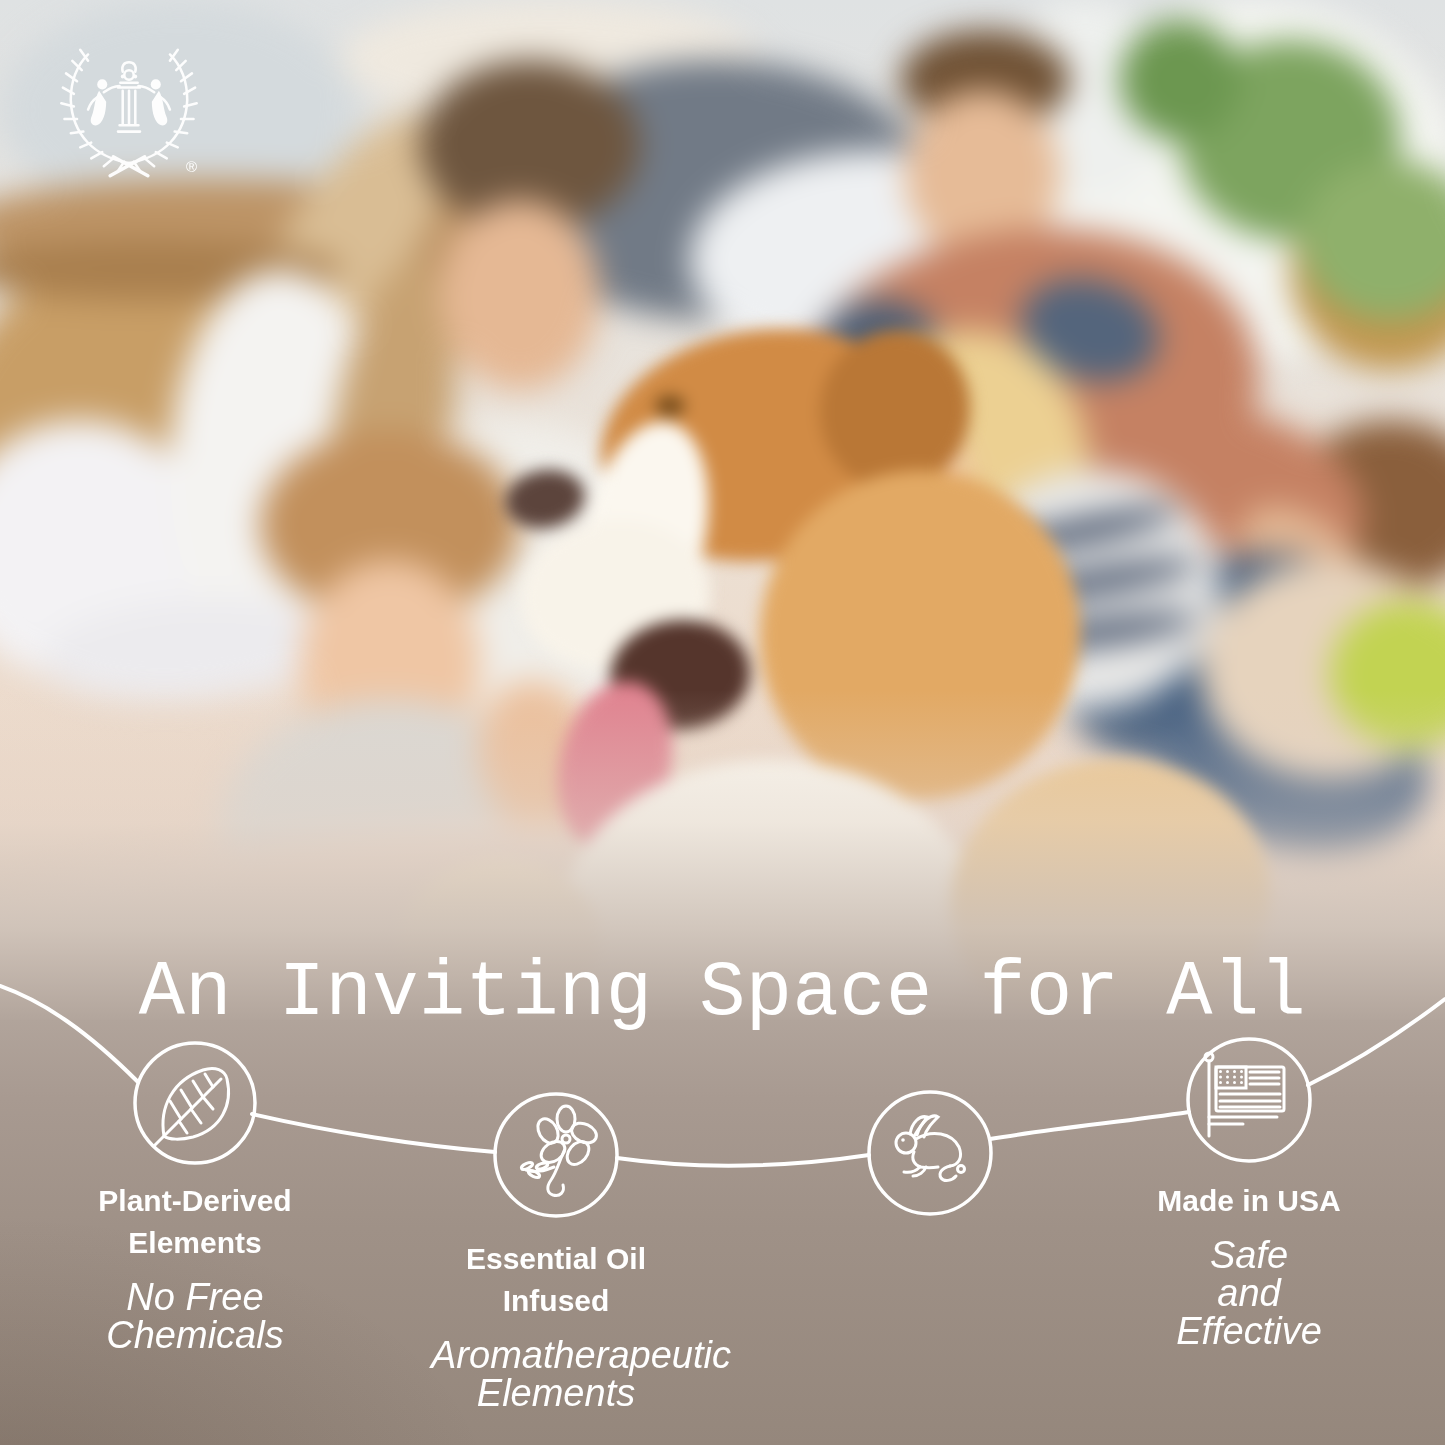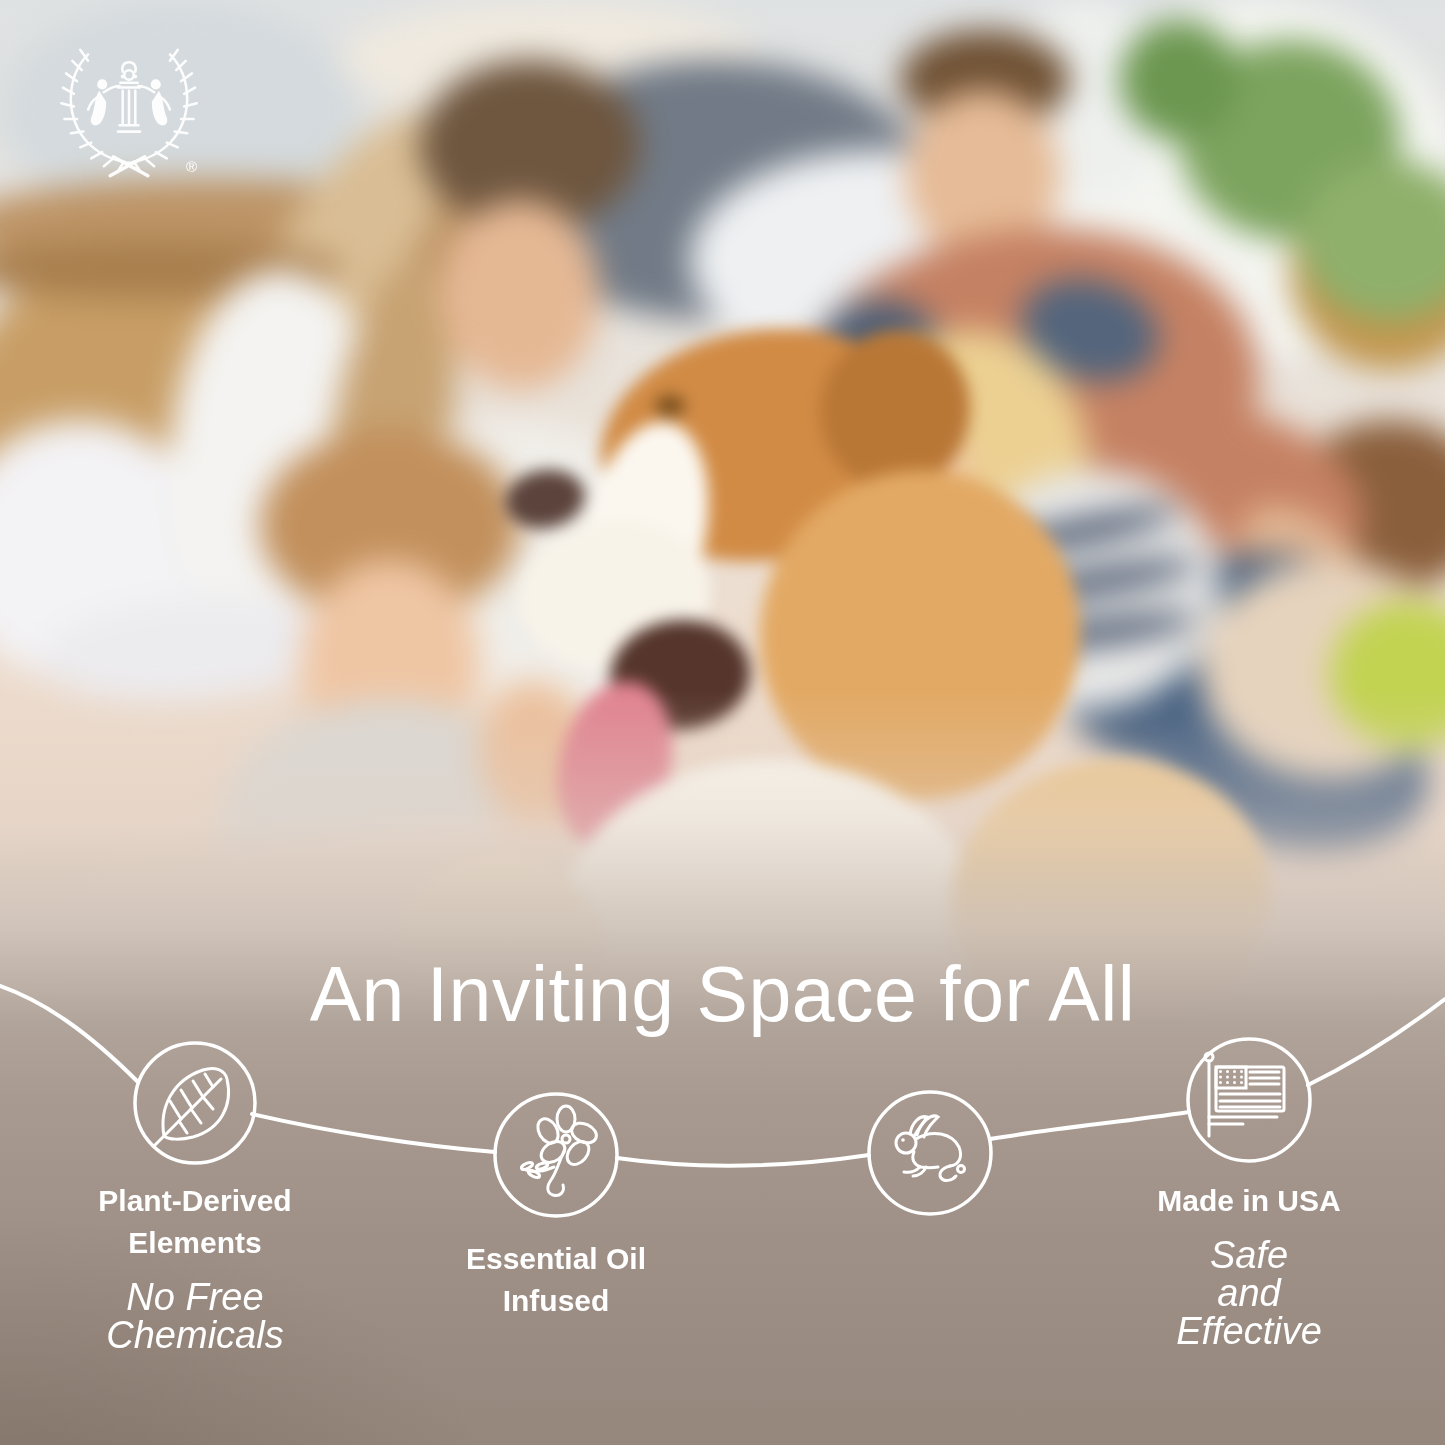--- a/index.html
+++ b/index.html
@@ -17,21 +17,21 @@
   .dogLayer{position:absolute;inset:0;filter:blur(8px);}
   .grp{position:absolute;inset:0;}
   .b{position:absolute;display:block;border-radius:50%;}
   .photo-fade{position:absolute;left:0;top:690px;width:1445px;height:330px;
     background:linear-gradient(180deg,rgba(224,212,202,0) 0%,rgba(223,210,199,.45) 40%,rgba(205,193,183,.9) 72%,#b2a59c 100%);}
   
   .brand-logo{position:absolute;left:50px;top:34px;width:158px;height:148px;opacity:.96;}
   .reg{position:absolute;left:186px;top:158px;color:#fff;font-size:15px;}
   
   .headline{position:absolute;left:0;right:0;top:952px;text-align:center;color:#fff;
-    font-size:77px;font-weight:400;letter-spacing:.5px;line-height:84px;}
+    font-size:77px;font-weight:400;letter-spacing:.5px;line-height:84px;font-family:Liberation Mono, monospace;}
   
   .features-art{position:absolute;left:0;top:0;pointer-events:none;}
   
   .feature{position:absolute;width:320px;text-align:center;color:#fff;}
   .feature .t{font-weight:700;font-size:30px;line-height:42px;margin:0 auto;}
   .feature .s{font-style:italic;font-size:38px;line-height:38px;margin:14px auto 0;}
   .f1{left:35px;top:1180px}  .f1 .t{max-width:230px}
   .f2{left:396px;top:1238px} .f2 .t{max-width:210px} .f2 .s{max-width:250px}
   .f3{left:770px;top:1238px} .f3 .s{max-width:220px}
   .f4{left:1089px;top:1180px}.f4 .s{max-width:150px}
@@ -229,19 +229,20 @@
       <path d="M -40 17 H 28 M -40 24 H -6"></path>
     </g>
   </svg>
 
   <div class="feature f1">
     <div class="t">Plant-Derived Elements</div>
     <div class="s">No Free Chemicals</div>
   </div>
   <div class="feature f2">
     <div class="t">Essential Oil Infused</div>
+    <div class="s">Aromatherapeutic Elements</div>
   </div>
   <div class="feature f4">
     <div class="t">Made in USA</div>
     <div class="s">Safe and Effective</div>
   </div>
 
 </div>
 
 </body></html>

